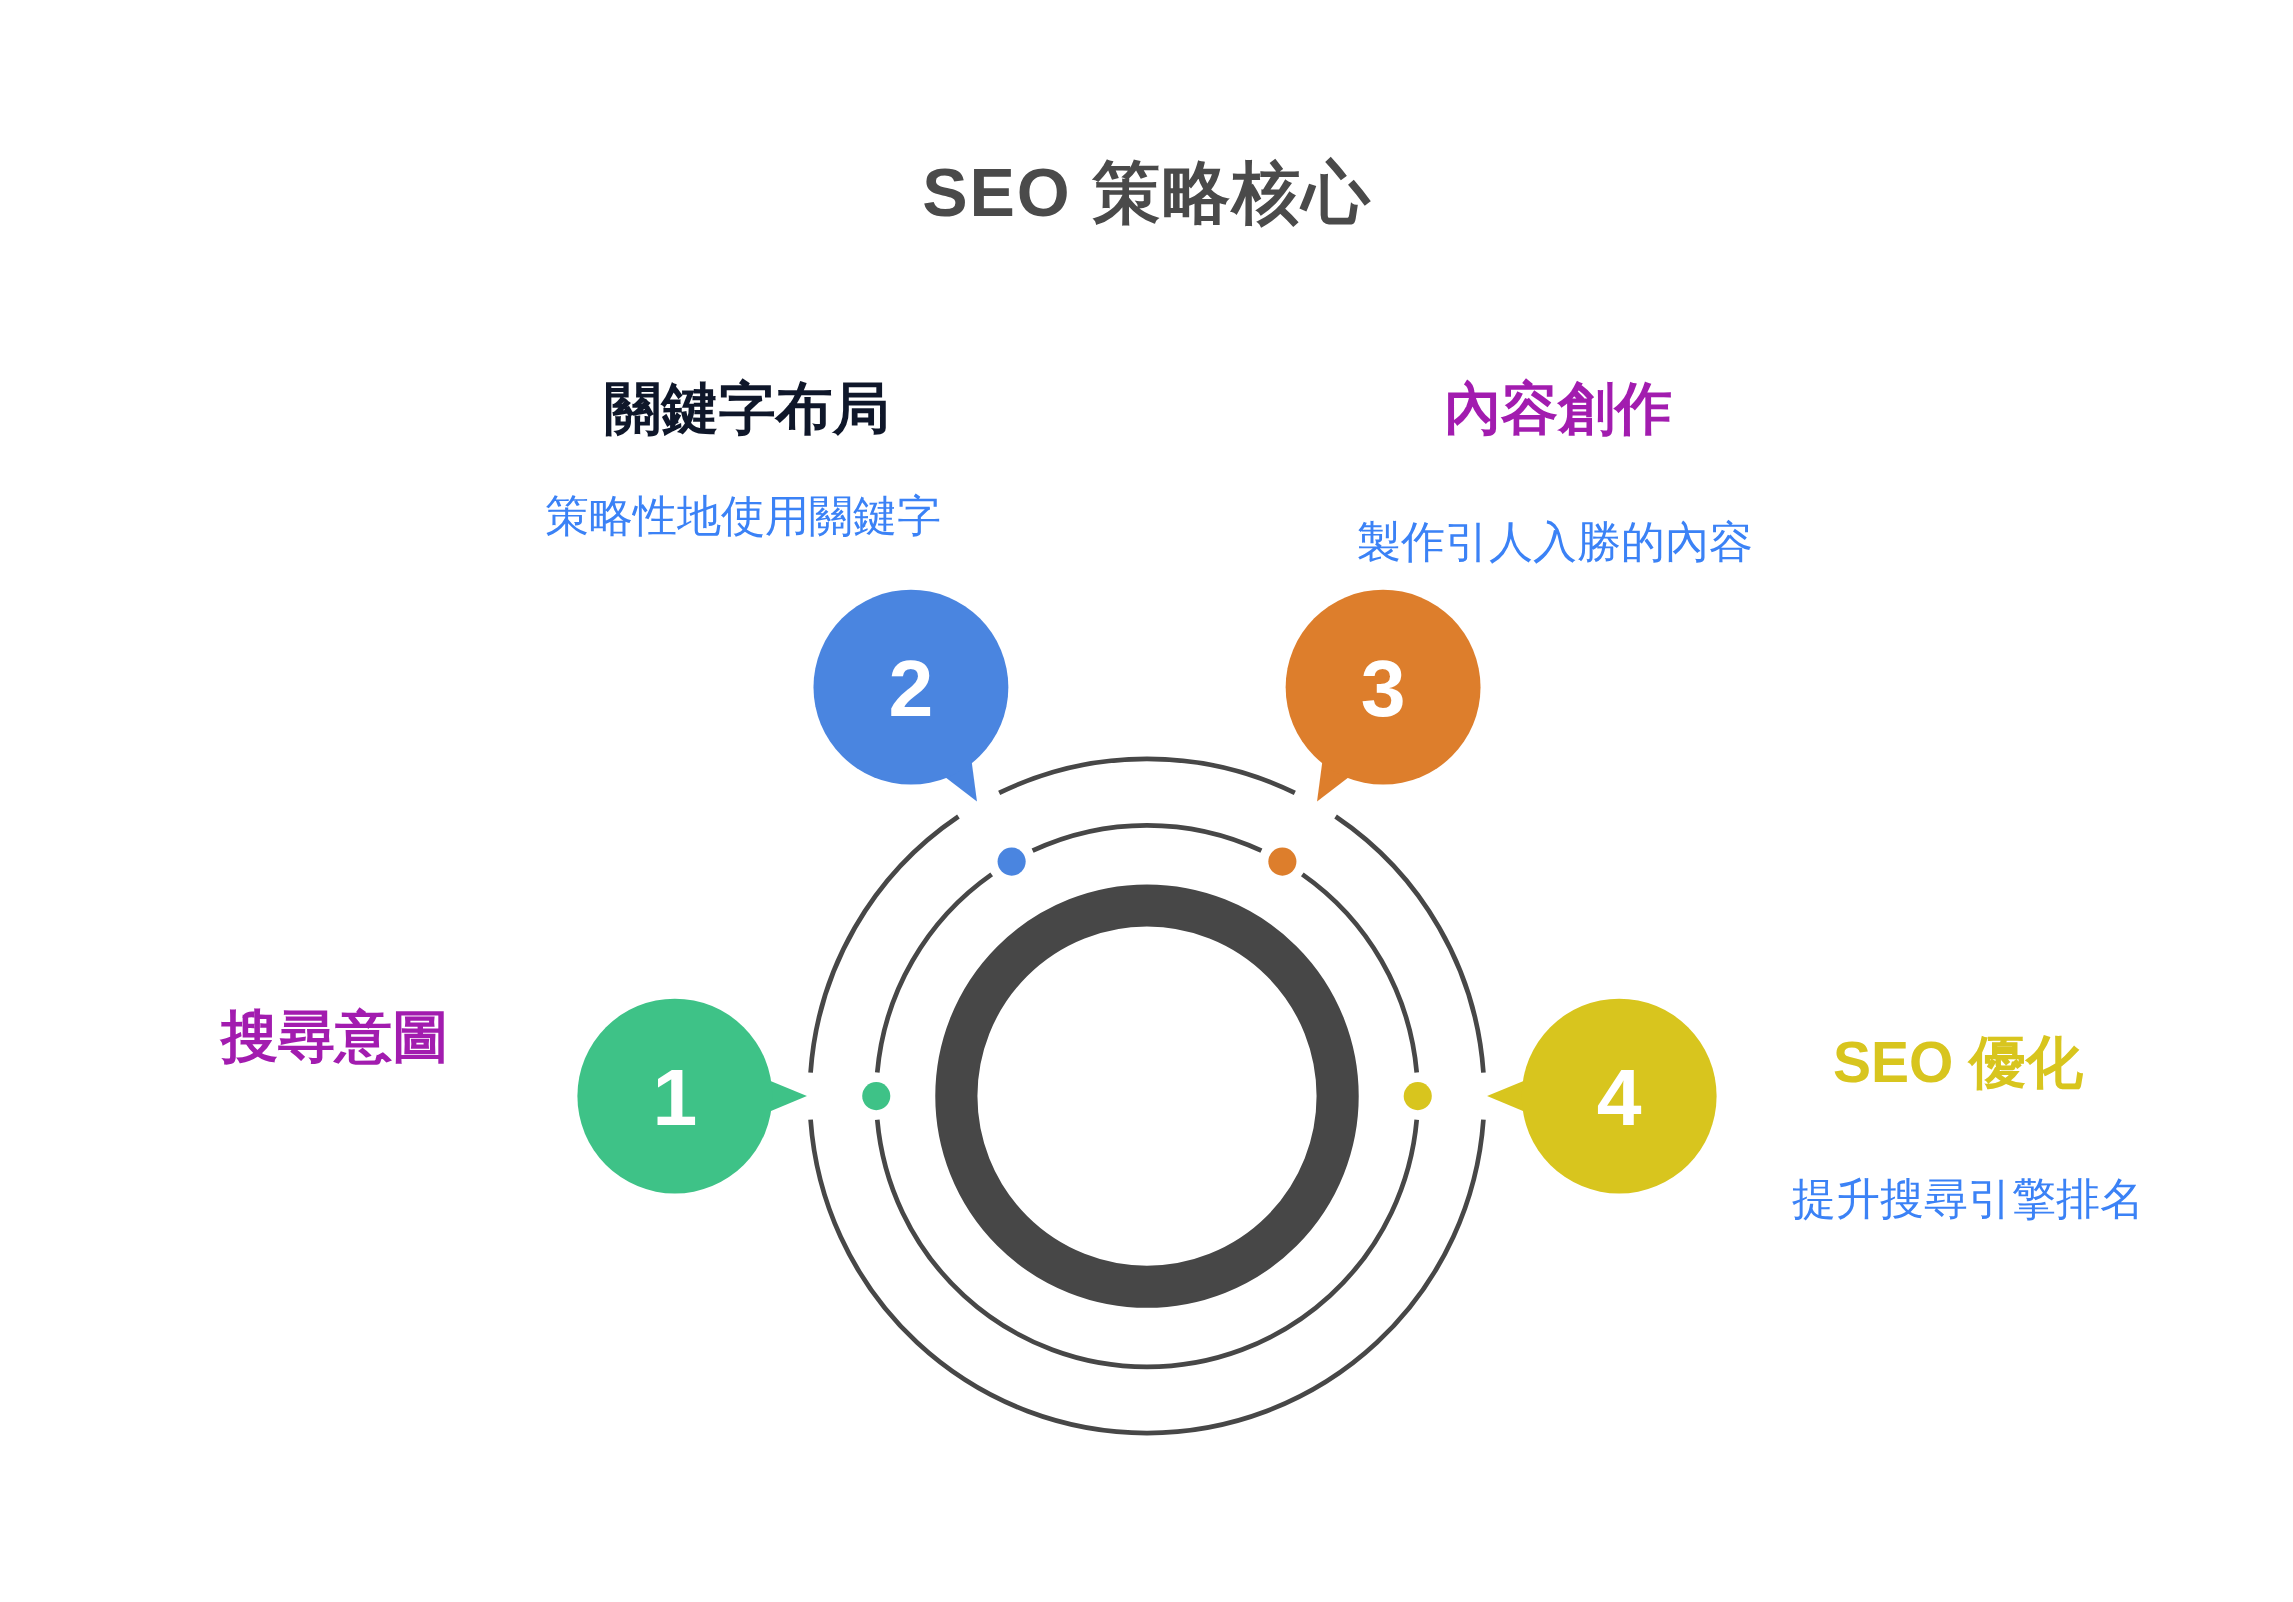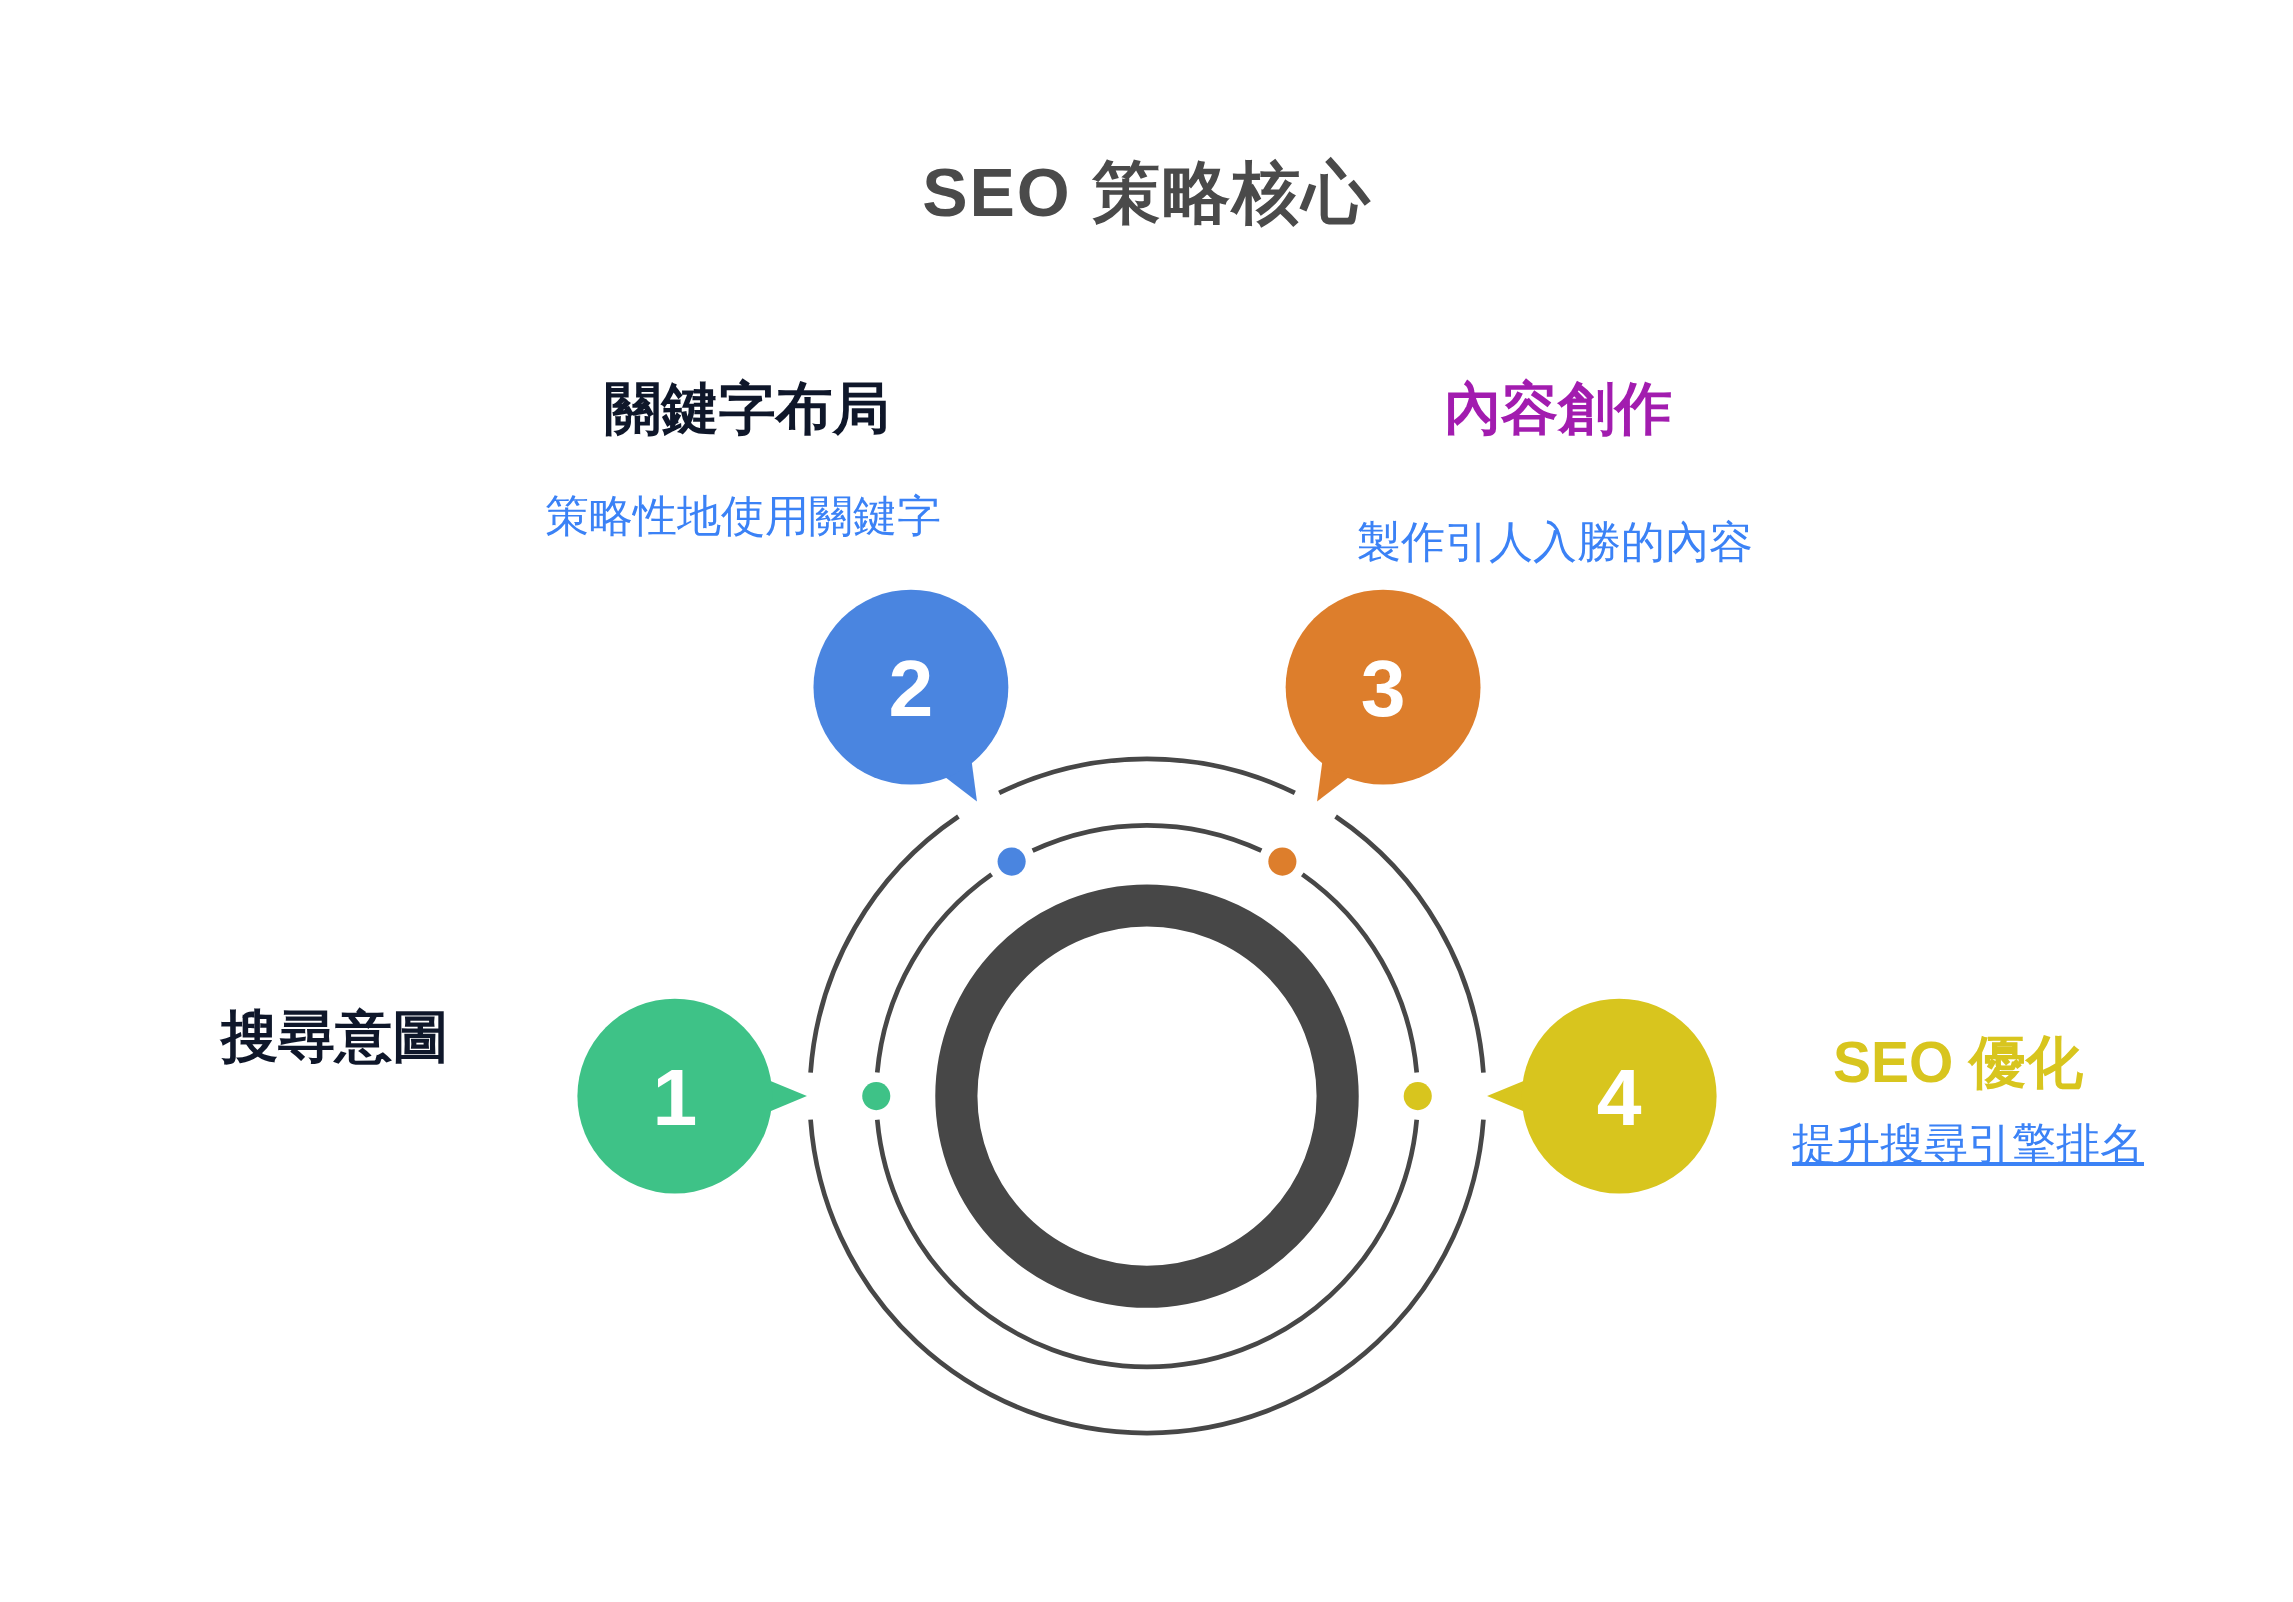--- a/index.html
+++ b/index.html
@@ -11,21 +11,21 @@
     font-family:"Liberation Sans","DejaVu Sans",sans-serif;
   }
   .abs { position:absolute; transform:translateX(-50%); white-space:nowrap; text-align:center; }
   .title {
     font-size:68px; font-weight:bold; color:#4a4a4a; letter-spacing:1.9px;
   }
   .heading { font-size:57px; font-weight:bold; }
   .sub { font-size:44px; color:#3b82f6; font-weight:normal; }
   .c-blue   { color:#0f172a;text-align:right; }
   .c-orange { color:#a21caf; }
-  .c-green  { color:#0f172a;text-align:right; }
+  .c-green  { color:#a21caf;text-align:right; }
   .c-yellow { color:#d8c51e; }
   svg.diagram { position:absolute; left:0; top:0; width:2294px; height:1602px; }
   .ring-line { fill:none; stroke-width:5; }
   .bubble-number {
     font-family:"Liberation Sans","DejaVu Sans",sans-serif;
     font-size:86px; font-weight:bold; fill:#ffffff;
     text-anchor:middle;
   }
 </style>
 </head>
@@ -85,16 +85,16 @@
 
   <div class="abs heading c-blue" style="left:747px; top:371px;">關鍵字布局</div>
   <div class="abs sub" style="left:743px; top:487px;">策略性地使用關鍵字</div>
 
   <div class="abs heading c-orange" style="left:1558px; top:371px;">內容創作</div>
   <div class="abs sub" style="left:1555px; top:513px;">製作引人入勝的內容</div>
 
   <div class="abs heading c-green" style="left:335px; top:999px;">搜尋意圖</div>
 
   <div class="abs heading c-yellow" style="left:1958px; top:1001px;margin-top:24px;">SEO 優化</div>
-  <div class="abs sub" style="left:1968px; top:1115px;text-decoration:underline;">提升搜尋引擎排名</div>
+  <div class="abs sub" style="left:1968px; top:1170px;">提升搜尋引擎排名</div>
 
 </div>
 
 
 </body></html>

